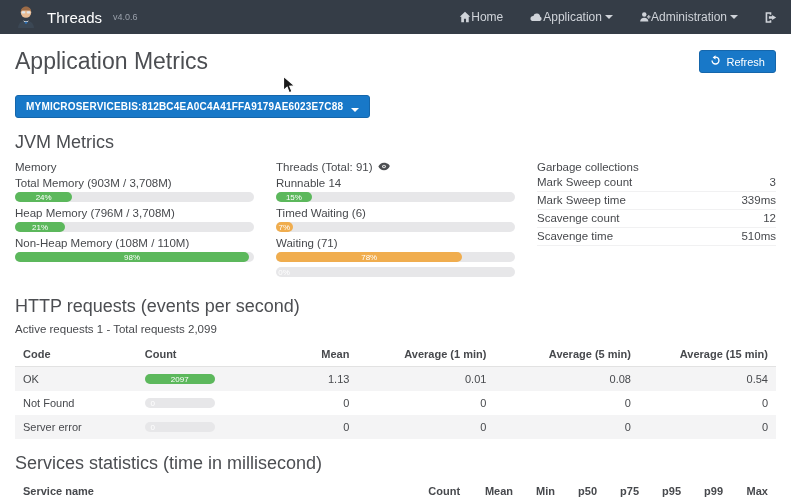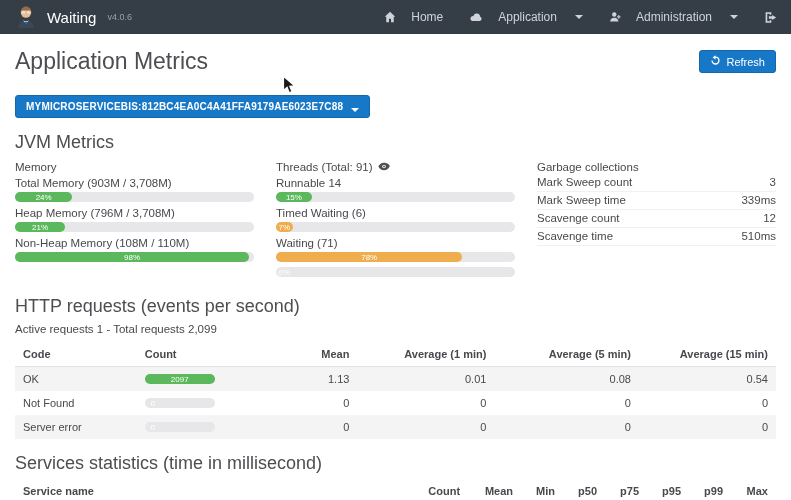--- a/index.html
+++ b/index.html
@@ -11,21 +11,21 @@
   }
   
   .navbar {
     height:34px; background:#353d47; display:flex; align-items:center;
     padding:0 14px; color:#cfd3d9;
   }
   .brand { display:flex; align-items:center; gap:9px; cursor:pointer; }
   .brand-name { color:#ffffff; font-size:15px; }
   .brand-ver { color:#9aa1ab; font-size:9px; margin-left:2px; }
   .nav-right { margin-left:auto; display:flex; align-items:center; gap:26px; font-size:12px; }
-  .nav-item { display:flex; align-items:center; gap:15px; cursor:pointer; }
+  .nav-item { display:flex; align-items:center; gap:0; cursor:pointer; }
   .nav-item svg { display:block; }
   .caret {
     display:inline-block; width:0; height:0; margin-left:3px;
     border-left:4px solid transparent; border-right:4px solid transparent;
     border-top:4px solid currentColor;
   }
   
   .main { padding:8px 15px 0 15px; position:relative; }
   .page-head { display:flex; justify-content:space-between; align-items:center; margin-top:6px; }
   h1 { font-size:23px; font-weight:400; color:#4c4e52; margin:0; }
@@ -88,21 +88,21 @@
       <svg width="24" height="26" viewBox="0 0 24 26">
         <path d="M4 25c0-4.5 3.6-7.5 8-7.5s8 3 8 7.5z" fill="#3b4754"></path>
         <circle cx="12" cy="9.5" r="5.2" fill="#e9bd95"></circle>
         <path d="M6.8 9c0-3.4 2.3-5.6 5.2-5.6s5.2 2.2 5.2 5.6l-1.2-1.6H8z" fill="#9c6b46"></path>
         <rect x="7.6" y="8.2" width="3.6" height="2.4" rx="1.1" fill="#dfe7ec"></rect>
         <rect x="12.8" y="8.2" width="3.6" height="2.4" rx="1.1" fill="#dfe7ec"></rect>
         <path d="M9 17.5l3 2.4 3-2.4-3 1z" fill="#fff"></path>
         <path d="M10.4 19.6l1.6-1 1.6 1-1.6 1.6z" fill="#2a6fb5"></path>
       </svg>
     </span>
-    <span class="brand-name">Waiting</span>
+    <span class="brand-name">Threads</span>
     <span class="brand-ver">v4.0.6</span>
   </div>
   <div class="nav-right">
     <div class="nav-item">
       <span>
         <svg width="12" height="12" viewBox="0 0 16 16" fill="currentColor">
             <path d="M8 1l7 6.5h-2V15h-3.6v-4.6H6.6V15H3V7.5H1z"></path>
           </svg>
       </span>
       <span>Home</span>

